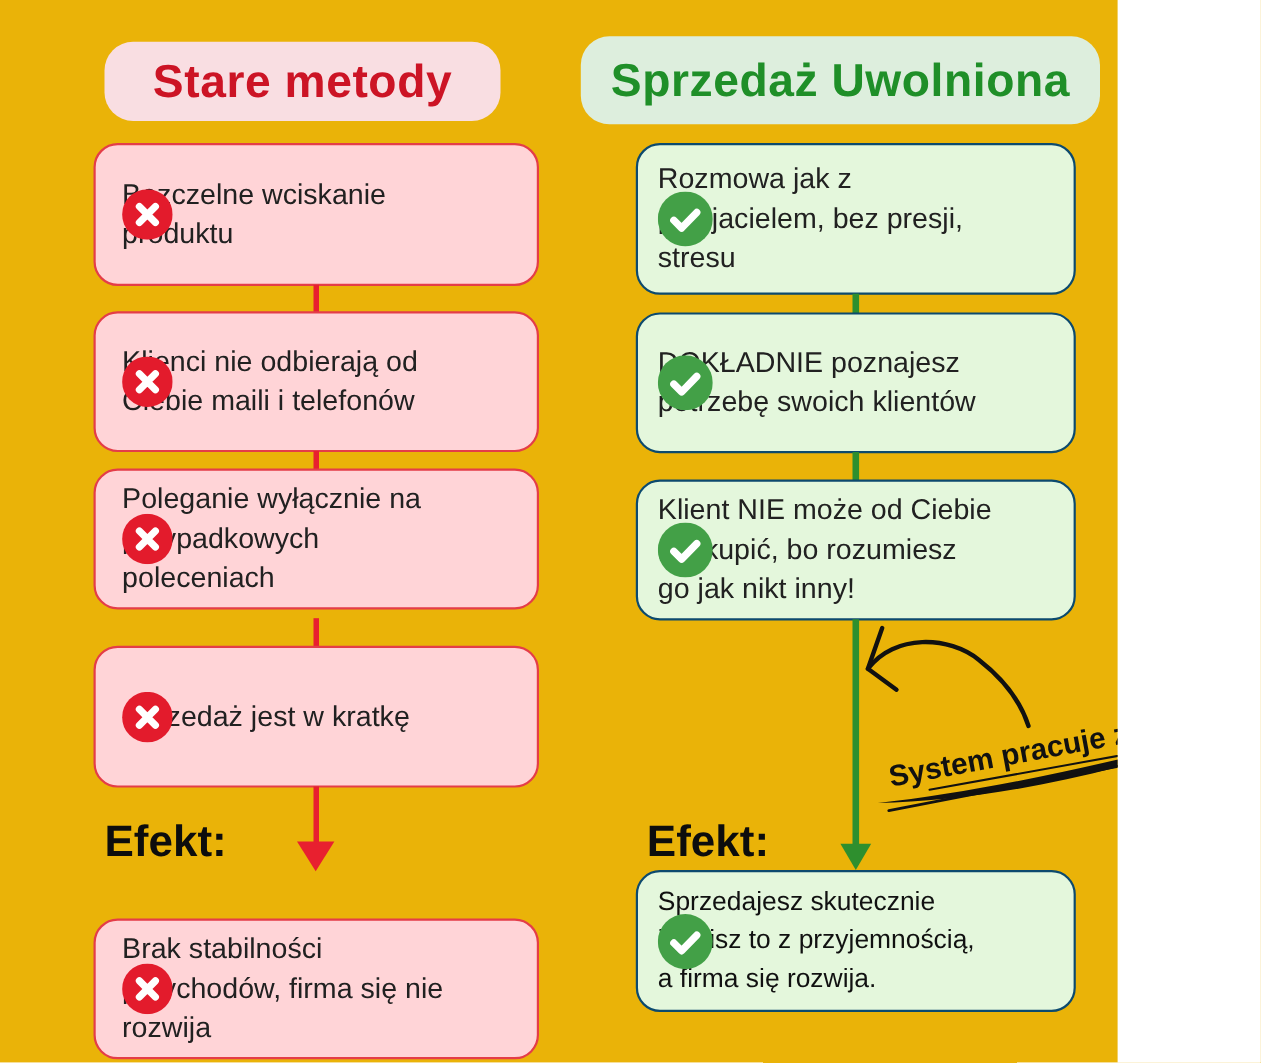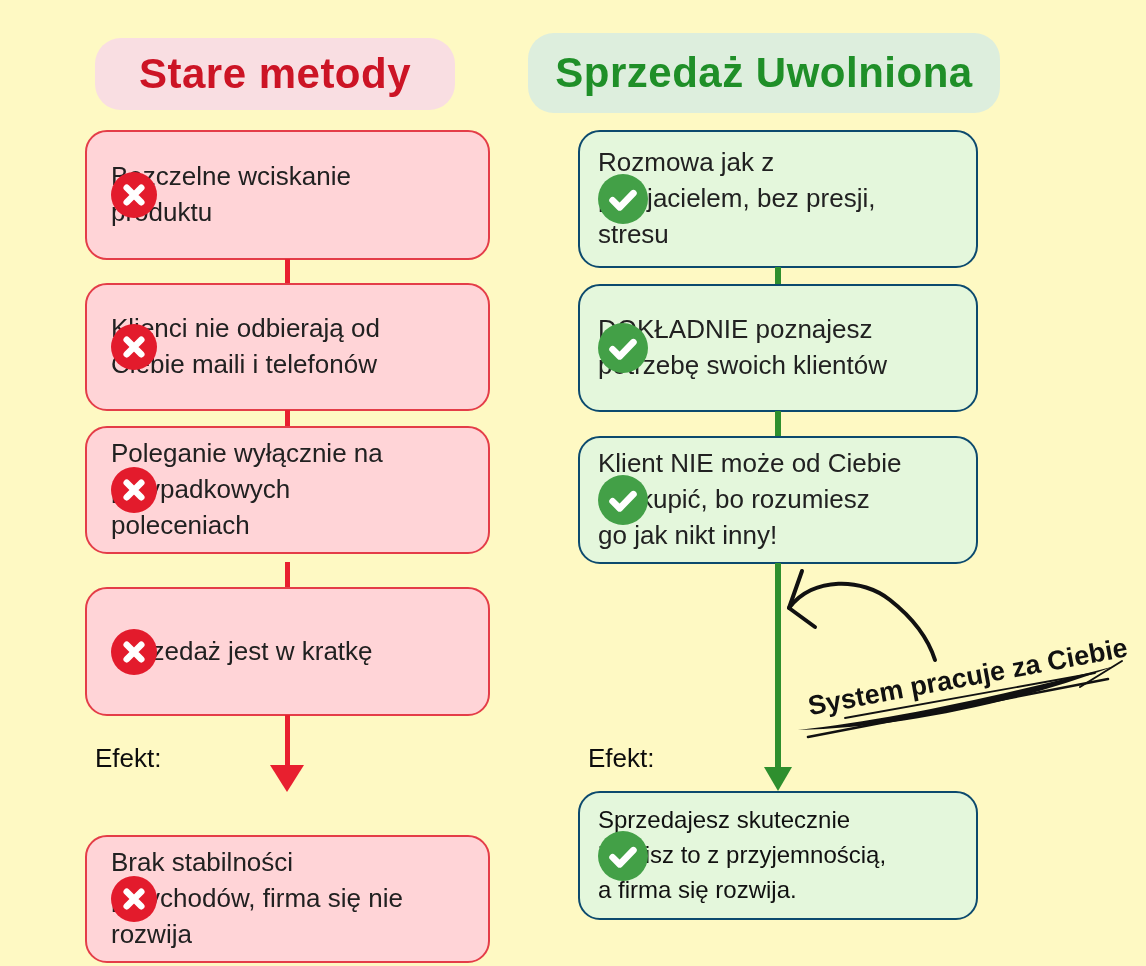--- a/index.html
+++ b/index.html
@@ -1,17 +1,17 @@
 <!DOCTYPE html>
 <html><head>
 <meta charset="utf-8">
 <style>
   html,body{margin:0;padding:0;background:#ffffff;}
   .canvas{
-    position:relative;width:1146px;height:966px;background:#fef9c3;overflow:hidden;
+    position:relative;width:1016px;height:966px;background:#eab308;overflow:hidden;
     font-family:"Liberation Sans",sans-serif;
   }
   
   .pill{
     position:absolute;display:flex;align-items:center;justify-content:center;
     border-radius:26px;font-weight:bold;font-size:42px;letter-spacing:.5px;
   }
   .pill-red{left:95px;top:38px;width:360px;height:72px;background:#f9dee2;color:#cc1425;}
   .pill-green{left:528px;top:33px;width:472px;height:80px;background:#ddeedd;color:#1f8f28;}
   
@@ -23,21 +23,21 @@
   .box p{margin:0;font-size:26px;line-height:1.38;color:#212121;white-space:pre-line;}
   .box.effect-green p{font-weight:normal;font-size:24px;line-height:1.45;color:#111;}
   .icon{flex:0 0 auto;display:block;}
   
   .vline{position:absolute;}
   .red-line{background:#e8202f;}
   .green-line{background:#2e8f2e;}
   .tri{position:absolute;width:0;height:0;}
   .tri-red{border-left:17px solid transparent;border-right:17px solid transparent;border-top:27px solid #e8202f;}
   .tri-green{border-left:14px solid transparent;border-right:14px solid transparent;border-top:24px solid #2e8f2e;}
-  .efekt{position:absolute;font-weight:normal;font-size:26px;color:#0d0d0d;}
+  .efekt{position:absolute;font-weight:bold;font-size:40px;color:#0d0d0d;}
   
   .annotation-text{
     position:absolute;left:806px;top:664px;width:300px;
     font-weight:bold;font-size:27px;color:#111;white-space:nowrap;
     transform:rotate(-10.5deg);transform-origin:50% 50%;
   }
   svg{position:absolute;display:block;}
 </style>
 </head>
 <body>

